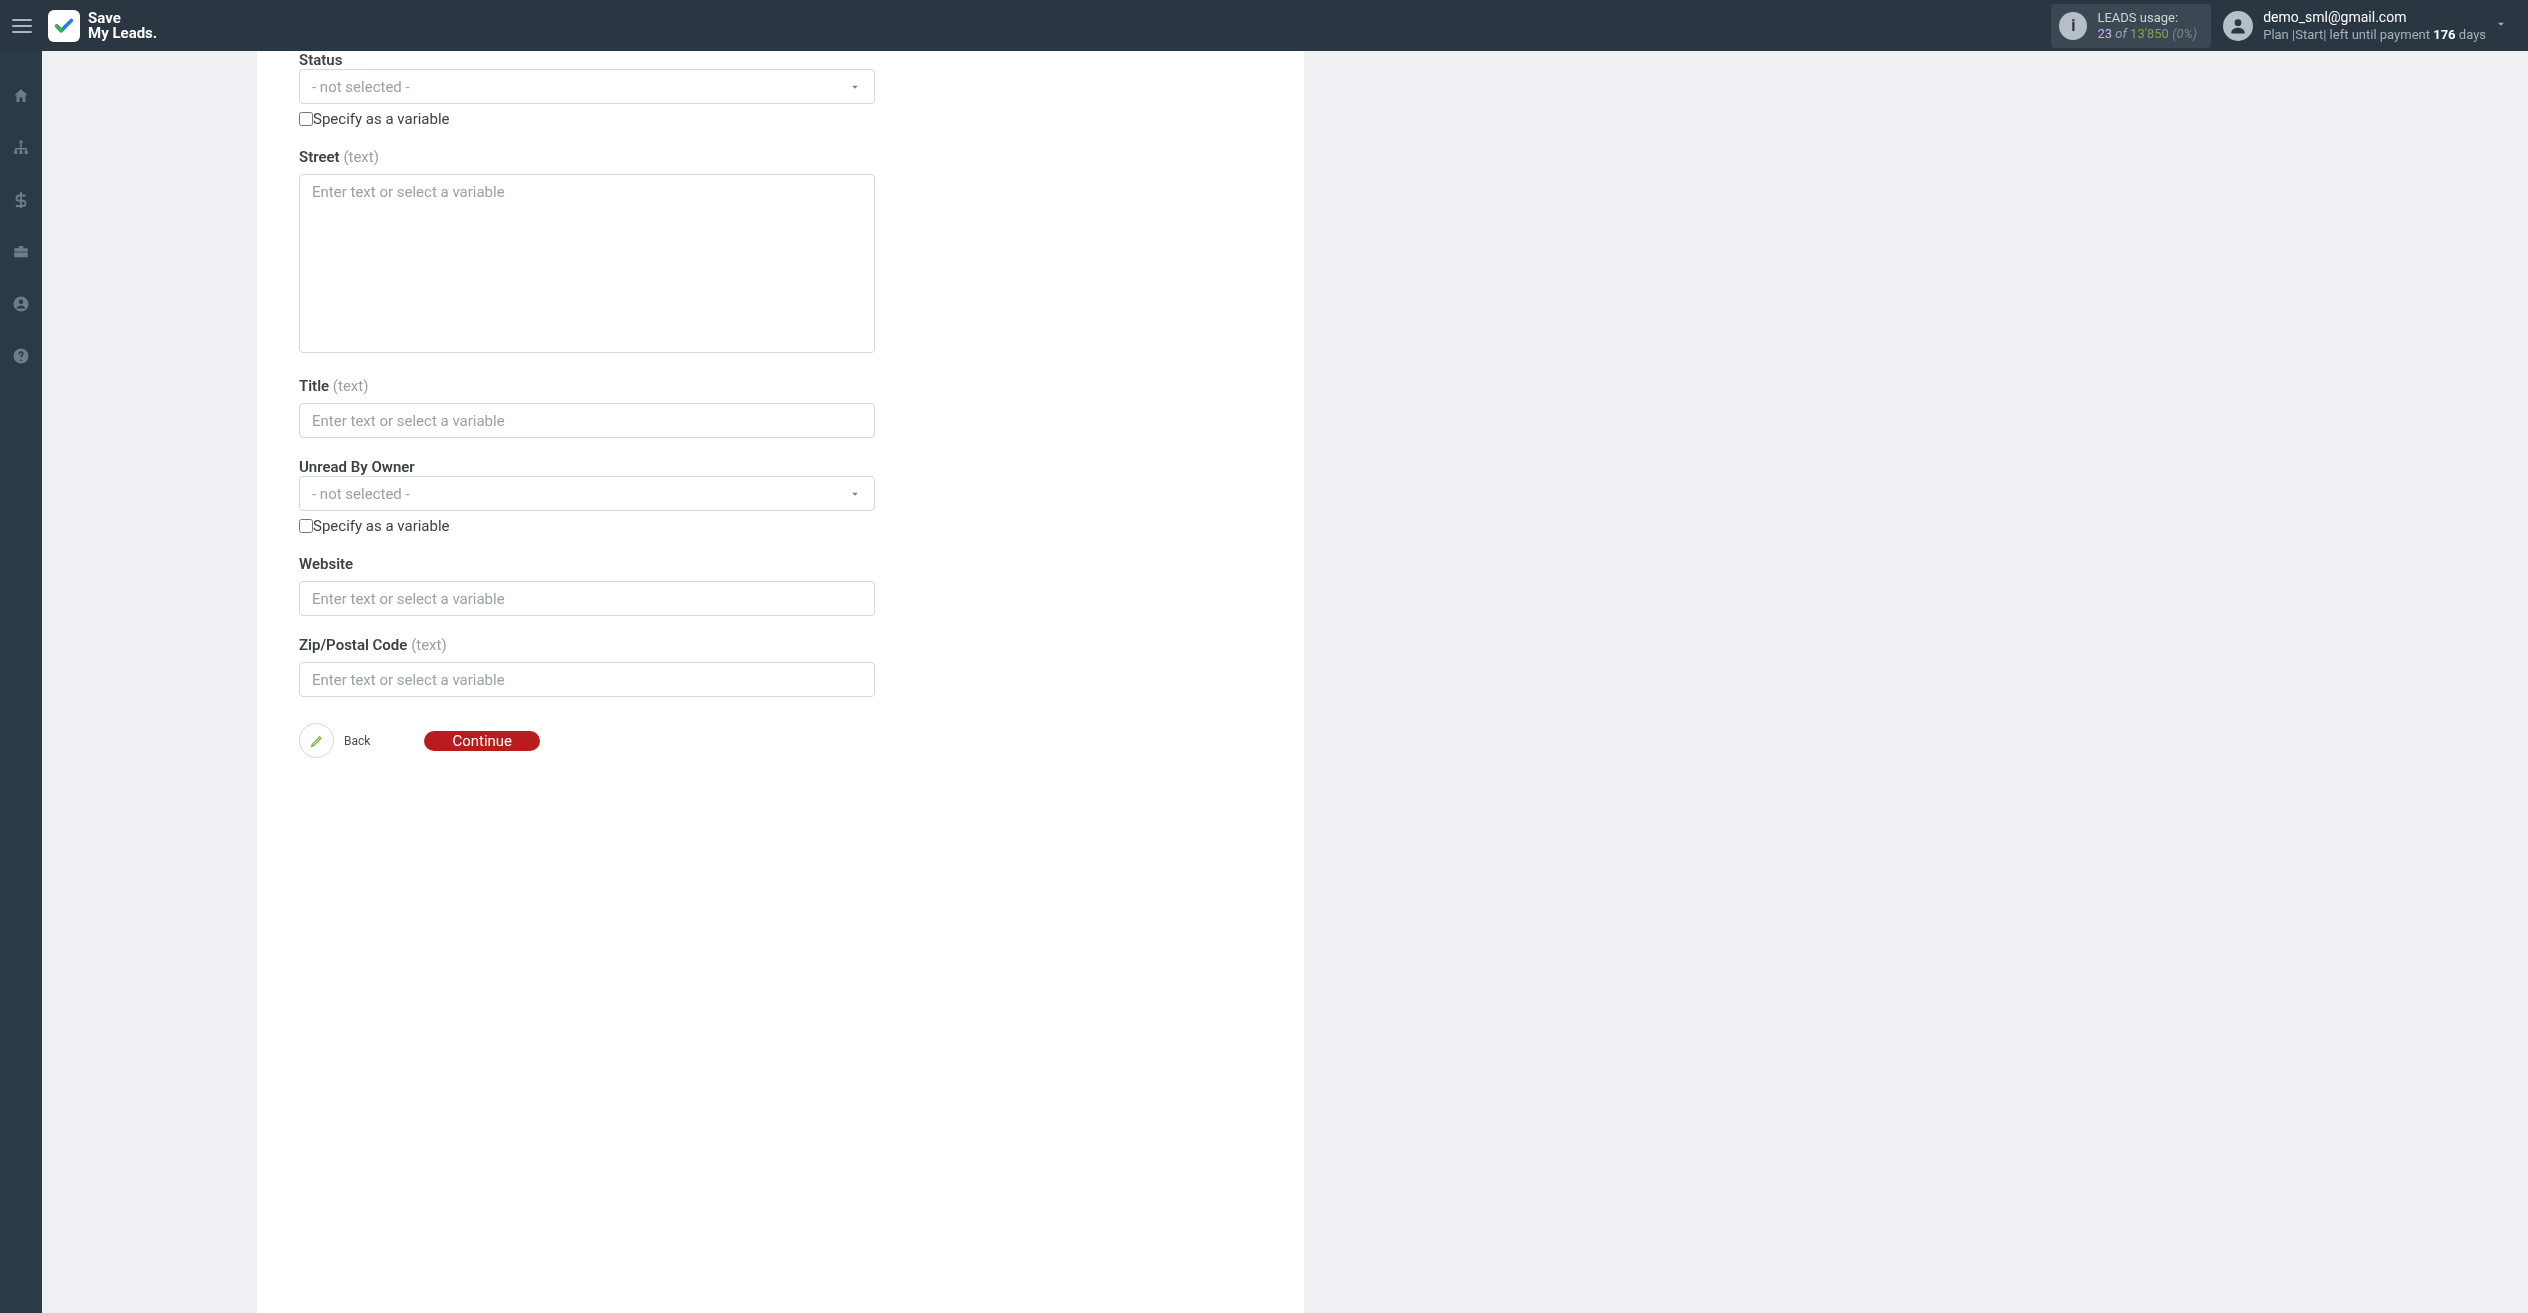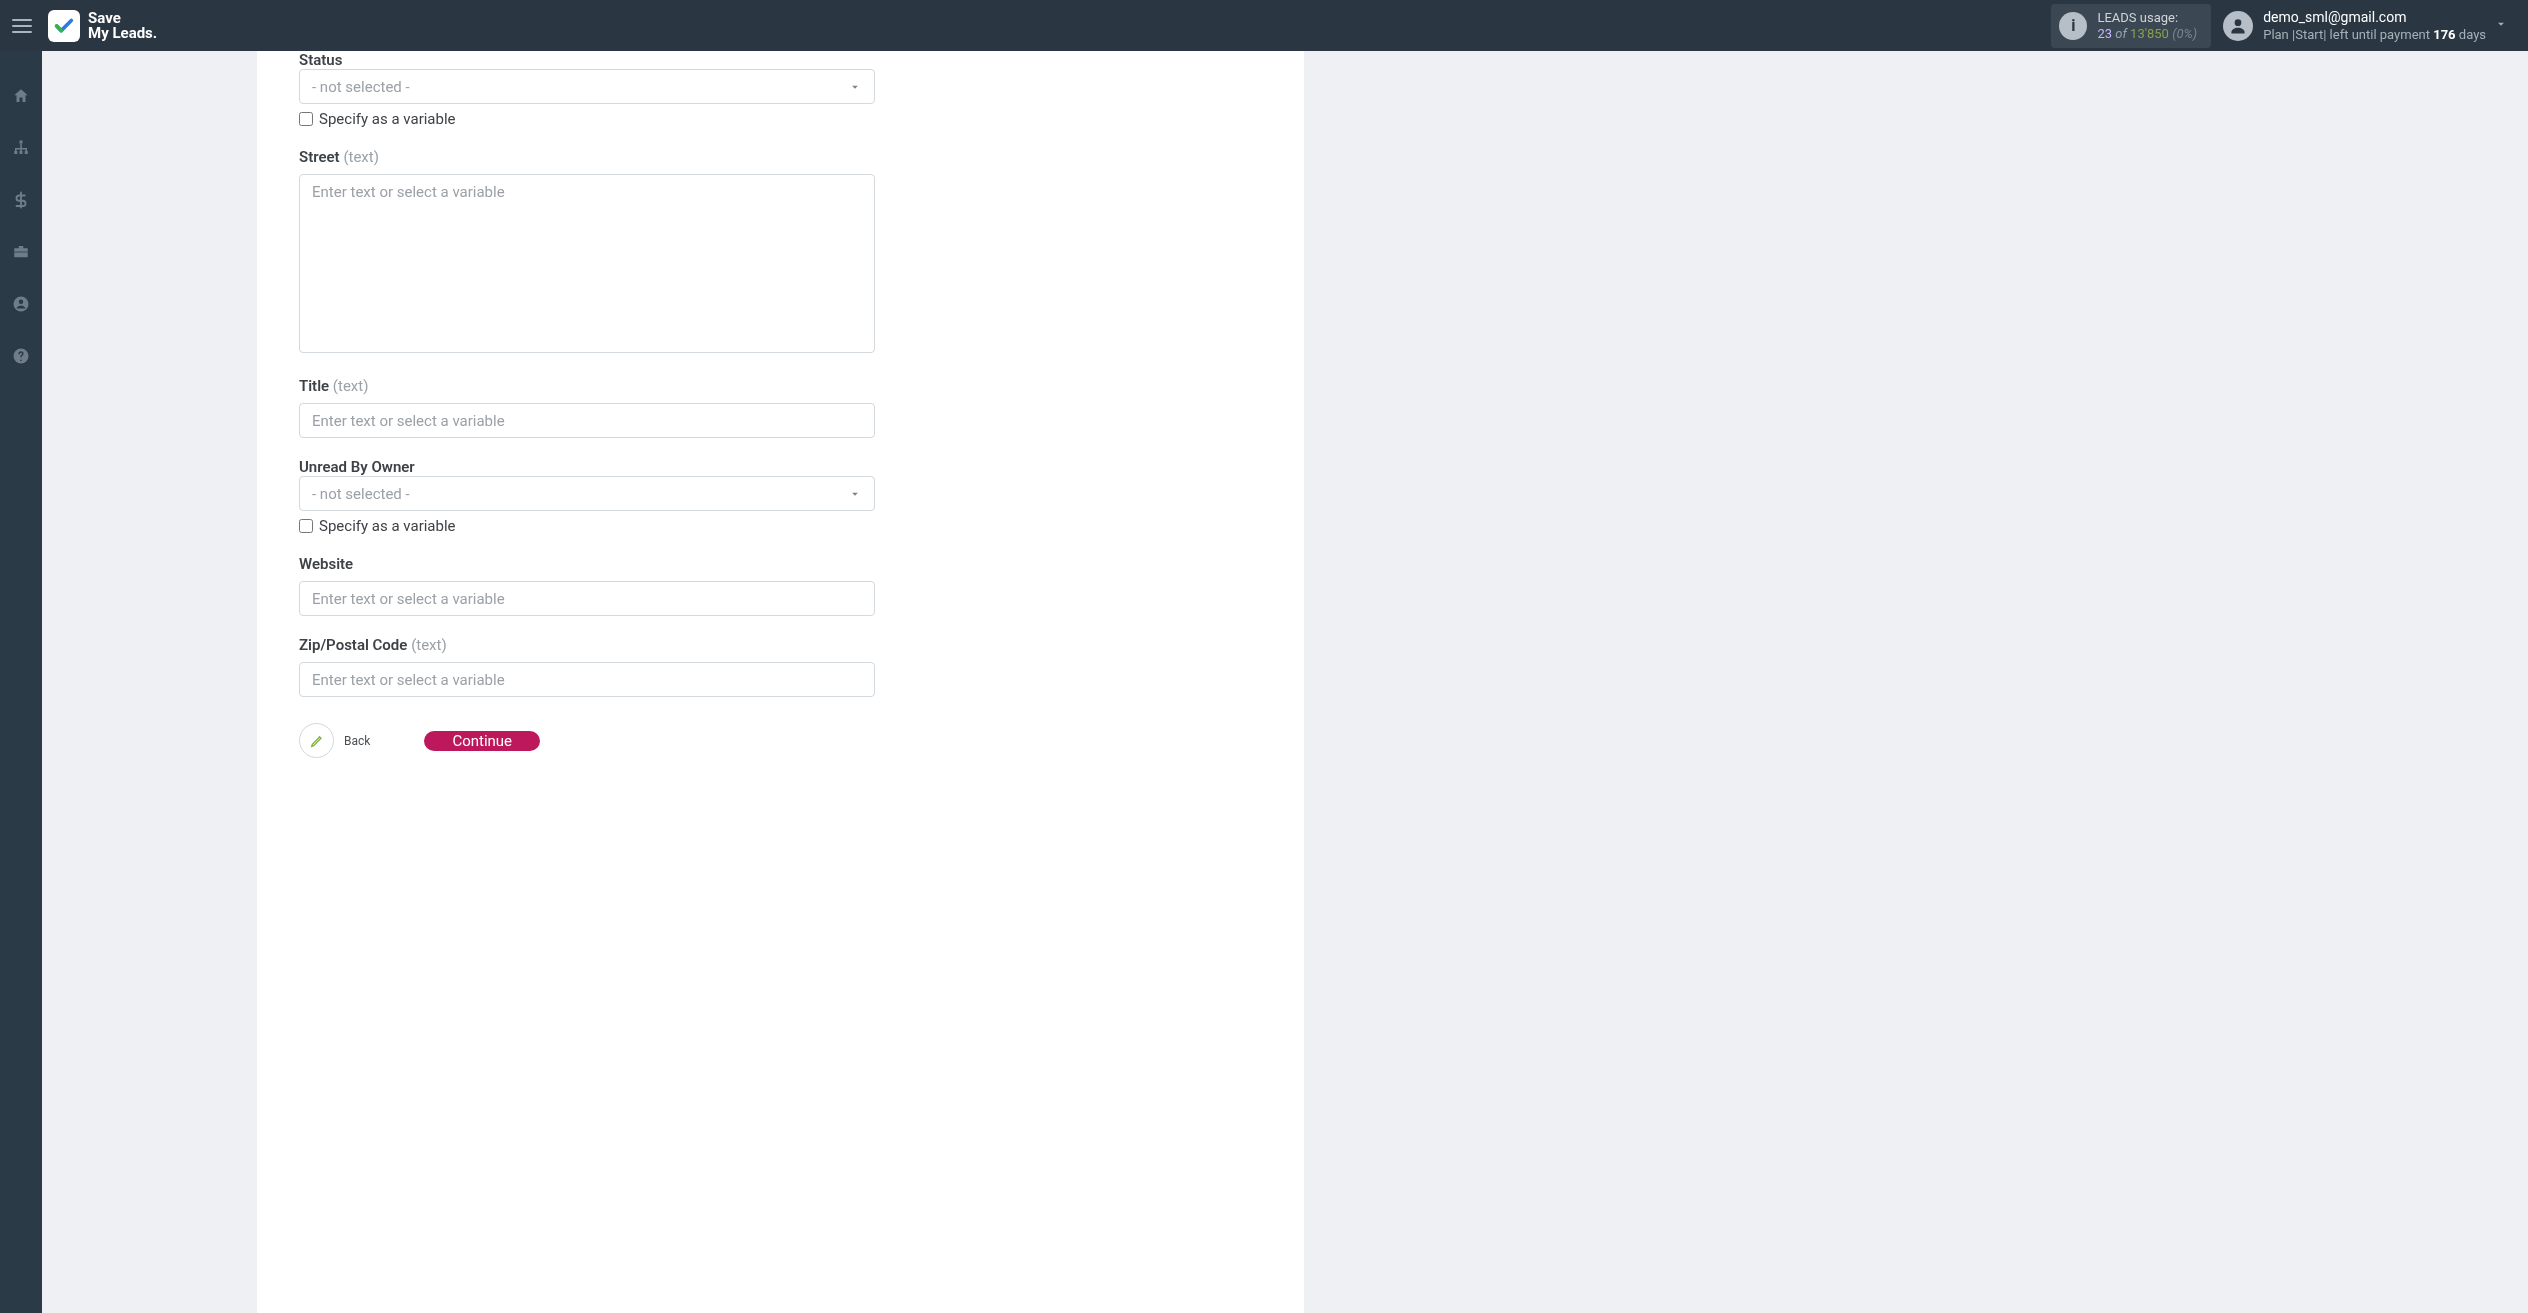--- a/index.html
+++ b/index.html
@@ -43,33 +43,33 @@
     .content-wrap { position:absolute; left:42px; top:51px; right:0; bottom:0; overflow-y:auto; display:flex; justify-content:flex-start; }
     .card { background:#fff; width:1047px; margin-left:215px; padding:0 0 30px 0; }
     .form-area { padding:0 42px; max-width:660px; }
     .form-group { margin-top:20px; }
     .form-group:first-child { margin-top:0; }
     .field-label { font-size:15px; color:#3e4247; font-weight:600; }
     .field-label .hint { color:#9ba1a7; font-weight:400; }
     .sel { height:35px; border:1px solid #d3d8dc; border-radius:4px; display:flex; align-items:center; padding:0 12px; cursor:pointer; background:#fff; }
     .sel .sel-text { color:#9ba1a7; font-size:15px; flex:1; }
     .sel svg { width:14px; height:14px; fill:#7b838a; }
-    .check-row { margin-top:6px; display:flex; align-items:center; gap:6px; font-size:15px; color:#3e4247; }
+    .check-row { margin-top:6px; display:flex; align-items:center; font-size:15px; color:#3e4247; }
     .check-row input { width:14px; height:14px; cursor:pointer; }
     .check-row label { cursor:pointer; }
     .textbox { margin-top:8px; width:100%; border:1px solid #d3d8dc; border-radius:4px; padding:8px 12px; font-size:15px; color:#3e4247; }
     .textbox::placeholder { color:#9ba1a7; }
     .textbox.small { height:35px; }
     .textbox.big { height:179px; resize:none; }
     .btn-row { display:flex; align-items:center; margin-top:26px; gap:54px; }
     .back-btn { display:flex; align-items:center; gap:10px; cursor:pointer; }
     .back-circle { width:35px; height:35px; border:1px solid #d3d8dc; border-radius:50%; display:flex; align-items:center; justify-content:center; }
     .back-circle svg { width:16px; height:16px; stroke:#7cb342; fill:none; stroke-width:2; }
     .back-btn span { font-size:12px; color:#4a4f54; }
-    .continue-btn { height:20px; padding:0 28px; border:none; border-radius:18px; background:#be185d; color:#fff; font-size:15px; cursor:pointer;text-align:right; }
+    .continue-btn { height:20px; padding:0 28px; border:none; border-radius:18px; background:#b91c1c; color:#fff; font-size:15px; cursor:pointer;text-align:right; }
 
     
     .cut-top { margin-top:-10px; }
   </style>
 </head>
 <body>
 
 <div class="topbar">
   <div class="hamburger">
     <span></span>

